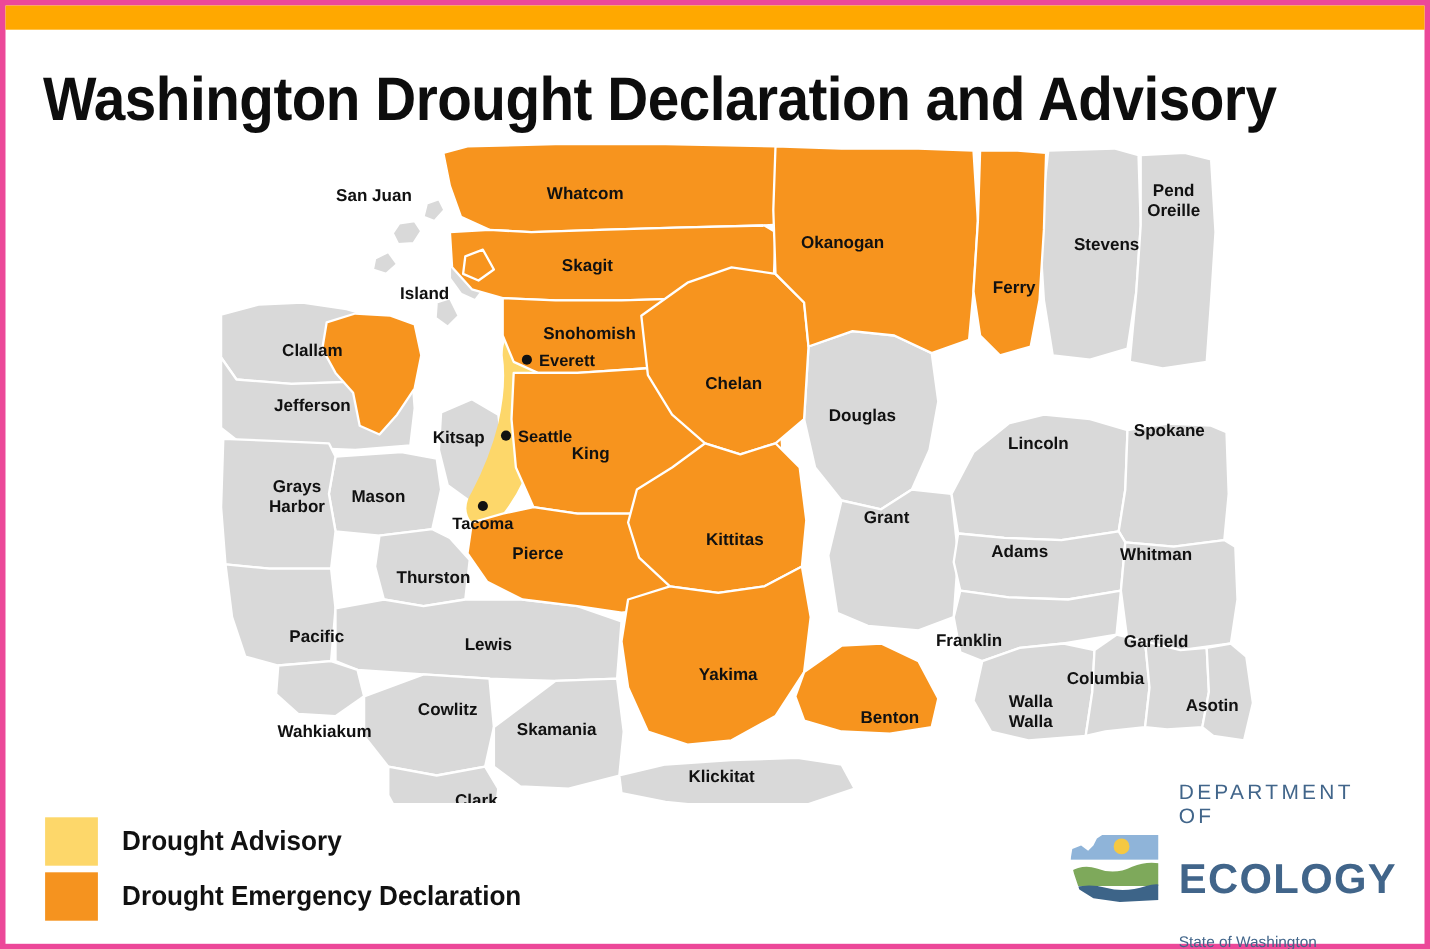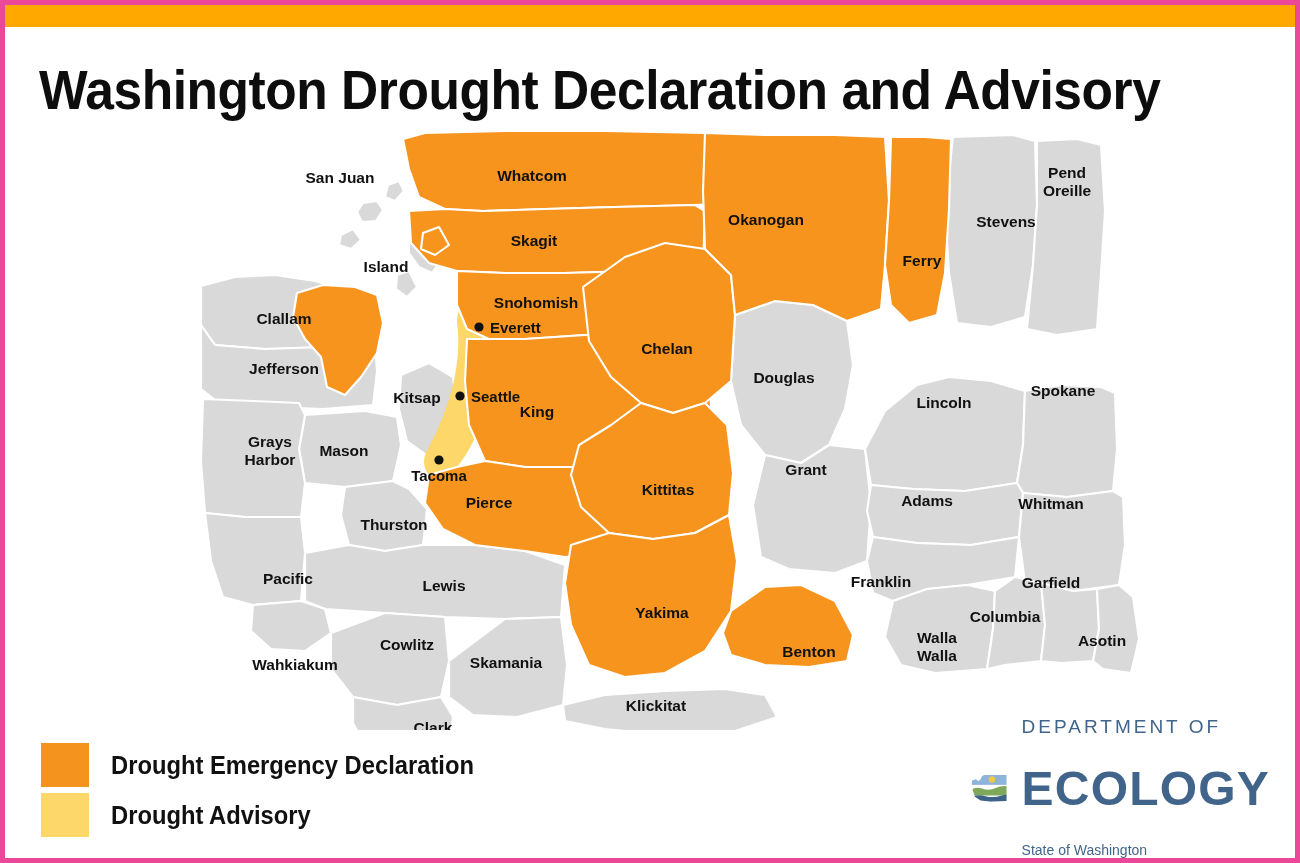--- a/index.html
+++ b/index.html
@@ -29,21 +29,21 @@
   .sw.emerg{background:#F5931F;}
   .sw.adv{background:#FDD76A;}
   .ltext{font-family:"Liberation Sans Narrow","Liberation Sans",sans-serif;
          font-weight:bold;font-size:25px;color:#111;transform:scaleX(.95);
          transform-origin:left center;white-space:nowrap;}
   #logo{position:absolute;left:965px;top:730px;width:300px;height:105px;
         display:flex;align-items:center;}
   #logomark{width:112px;height:95px;margin-right:12px;}
   #logotext{display:flex;flex-direction:column;justify-content:flex-end;color:#41658A;gap:27px;}
   .l1{font-size:19px;letter-spacing:3.0px;font-weight:normal;line-height:1.15;}
-  .l2{font-size:48px;letter-spacing:1.2px;font-weight:bold;line-height:1.05;}
+  .l2{font-size:38px;letter-spacing:1.2px;font-weight:bold;line-height:1.05;}
   .l3{font-size:14px;line-height:1.25;}
 </style>
 </head>
 <body>
 
 <div id="page">
 
   <div id="topbar"></div>
 
   <div id="title">Washington Drought Declaration and Advisory</div>
@@ -158,26 +158,26 @@
         <circle class="citydot" cx="455" cy="391" r="4.6"></circle>
         <text class="citylab" x="466" y="397">Seattle</text>
         <circle class="citydot" cx="434" cy="455" r="4.6"></circle>
         <text class="citylab" x="434" y="476" text-anchor="middle">Tacoma</text>
       </g>
     </svg>
   </div>
 
   <div id="legend">
     <div class="lrow">
+      <div class="sw adv"></div>
+      <div class="ltext">Drought Advisory</div>
+    </div>
+    <div class="lrow">
       <div class="sw emerg"></div>
       <div class="ltext">Drought Emergency Declaration</div>
-    </div>
-    <div class="lrow">
-      <div class="sw adv"></div>
-      <div class="ltext">Drought Advisory</div>
     </div>
   </div>
 
   <div id="logo">
     <svg id="logomark" viewBox="0 0 112 95">
       <defs>
         <clipPath id="waclip">
           <path d="M6 28 L16 24 L24 30 L30 24 L34 16 L40 12 L104 12 L104 42
                    L104 62 L104 86 L60 88 L30 84 L14 74 L8 56 L4 40 Z"></path>
         </clipPath>

